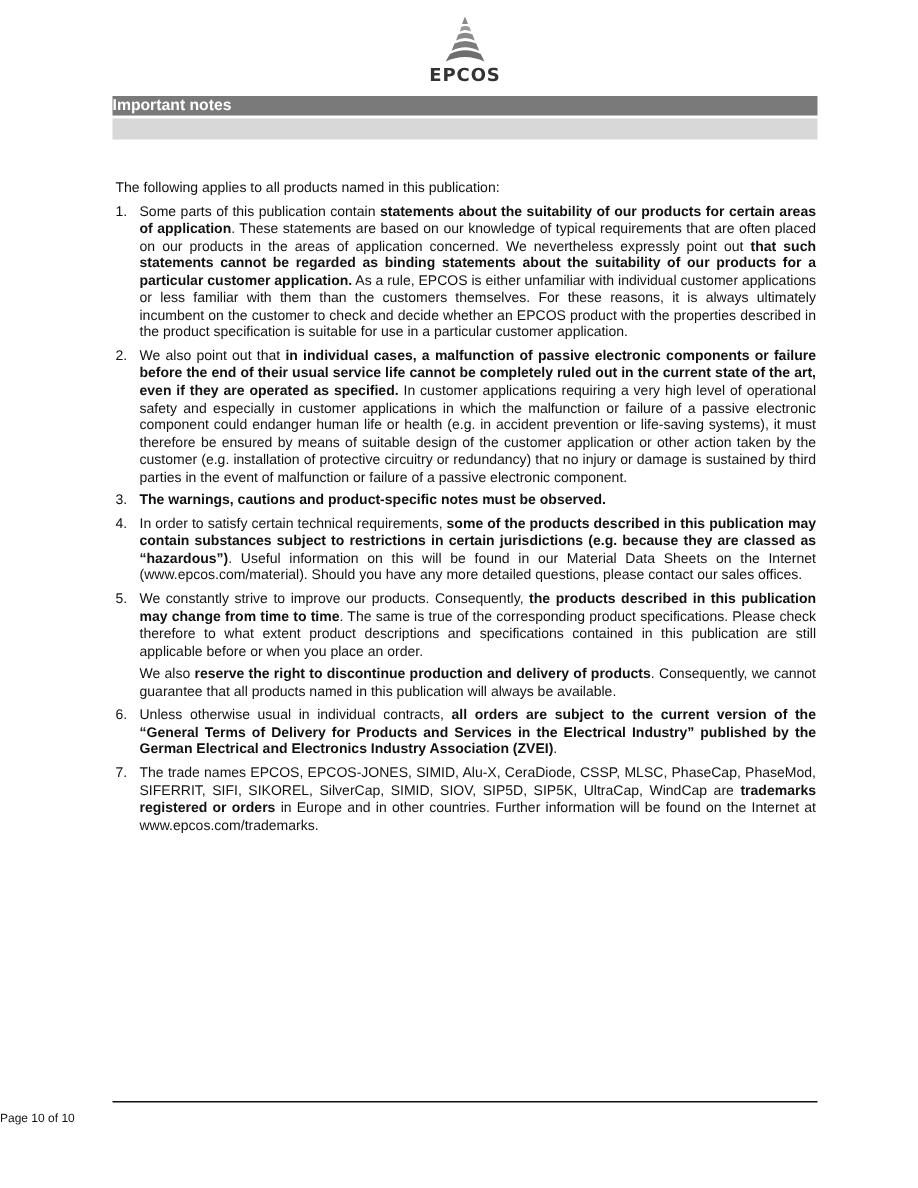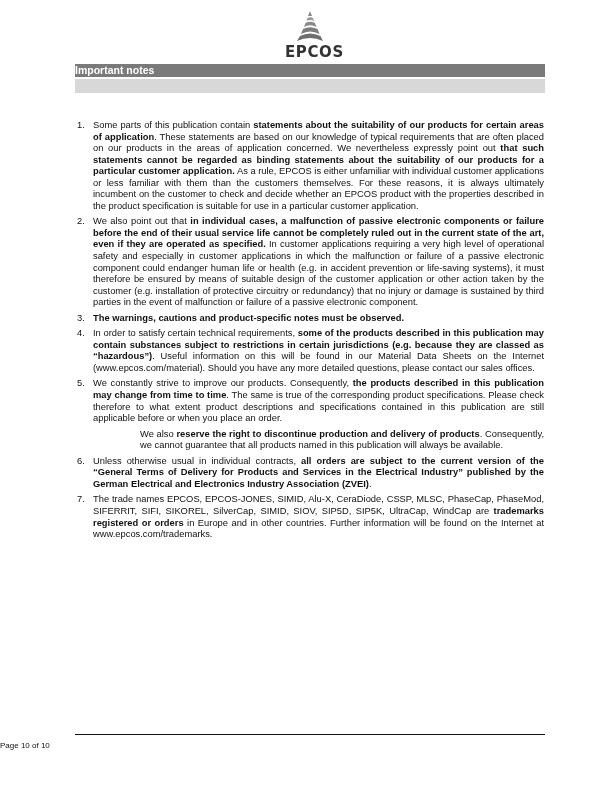--- a/index.html
+++ b/index.html
@@ -1,32 +1,32 @@
 <!DOCTYPE html>
 <html><head>
 <meta charset="utf-8">
 <style>
   html, body { margin: 0; padding: 0; background: #ffffff; }
   body { width: 612px; height: 792px; position: relative; overflow: hidden;
          font-family: "Liberation Sans", sans-serif; color: #111; }
   .logo { position: absolute; left: 285px; top: 10px; width: 50px; height: 46px; text-align: center; }
   .logo svg { display: block; margin: 0 auto; }
-  .logo-text { font-family: "DejaVu Sans", sans-serif; font-weight: bold; font-size: 15px;
+  .logo-text { font-family: "DejaVu Sans", sans-serif; font-weight: bold; font-size: 12px;
                letter-spacing: 0.6px; color: #333; margin-top: 1px; }
   .hdr-dark { position: absolute; left: 75px; top: 64px; width: 470px; height: 13px;
               background: #7a7a7a; color: #fff; font-weight: bold; font-size: 10.5px;
               line-height: 13px; padding-left: 0; box-sizing: border-box; }
   .hdr-light { position: absolute; left: 75px; top: 79px; width: 470px; height: 14px; background: #d8d8d8; }
   .content { position: absolute; left: 77px; top: 120px; width: 467px; font-size: 9.35px;
              line-height: 11.55px; text-align: justify; }
   .intro { margin: 0 0 4px 0; }
   ol { list-style: none; margin: 0; padding: 0; }
   li { position: relative; padding-left: 16px; margin-bottom: 4px; }
   .num { position: absolute; left: 0; top: 0; }
-  .para2 { margin-top: 4px; margin-left: 47px; }
+  .para2 { margin-top: 4px; }
   b { font-weight: bold; }
   .footer-rule { position: absolute; left: 75px; top: 734px; width: 470px; height: 1px; background: #111; }
   .footer-text { position: absolute; left: 0; width: 612px; top: 741px; text-align: left; font-size: 8px; }
 </style>
 </head>
 <body>
 
 <div class="logo">
   <svg width="34" height="32" viewBox="0 0 34 32">
     <polygon points="17,1 19,6 15,6" fill="#888"></polygon>
@@ -37,20 +37,21 @@
   </svg>
   <div class="logo-text">EPCOS</div>
 </div>
 
 <div class="hdr-dark">
   <span>Important notes</span>
 </div>
 <div class="hdr-light"></div>
 
 <div class="content">
+  <p class="intro">The following applies to all products named in this publication:</p>
   <ol id="notes-list">
       <li>
         <span class="num">1.</span>
         <div><span>Some parts of this publication contain </span><b>statements about the suitability of our products for certain areas of application</b><span>. These statements are based on our knowledge of typical requirements that are often placed on our products in the areas of application concerned. We nevertheless expressly point out </span><b>that such statements cannot be regarded as binding statements about the suitability of our products for a particular customer application.</b><span> As a rule, EPCOS is either unfamiliar with individual customer applications or less familiar with them than the customers themselves. For these reasons, it is always ultimately incumbent on the customer to check and decide whether an EPCOS product with the properties described in the product specification is suitable for use in a particular customer application.</span></div>
       </li>
       <li>
         <span class="num">2.</span>
         <div><span>We also point out that </span><b>in individual cases, a malfunction of passive electronic components or failure before the end of their usual service life cannot be completely ruled out in the current state of the art, even if they are operated as specified.</b><span> In customer applications requiring a very high level of operational safety and especially in customer applications in which the malfunction or failure of a passive electronic component could endanger human life or health (e.g. in accident prevention or life-saving systems), it must therefore be ensured by means of suitable design of the customer application or other action taken by the customer (e.g. installation of protective circuitry or redundancy) that no injury or damage is sustained by third parties in the event of malfunction or failure of a passive electronic component.</span></div>
       </li>
       <li>

